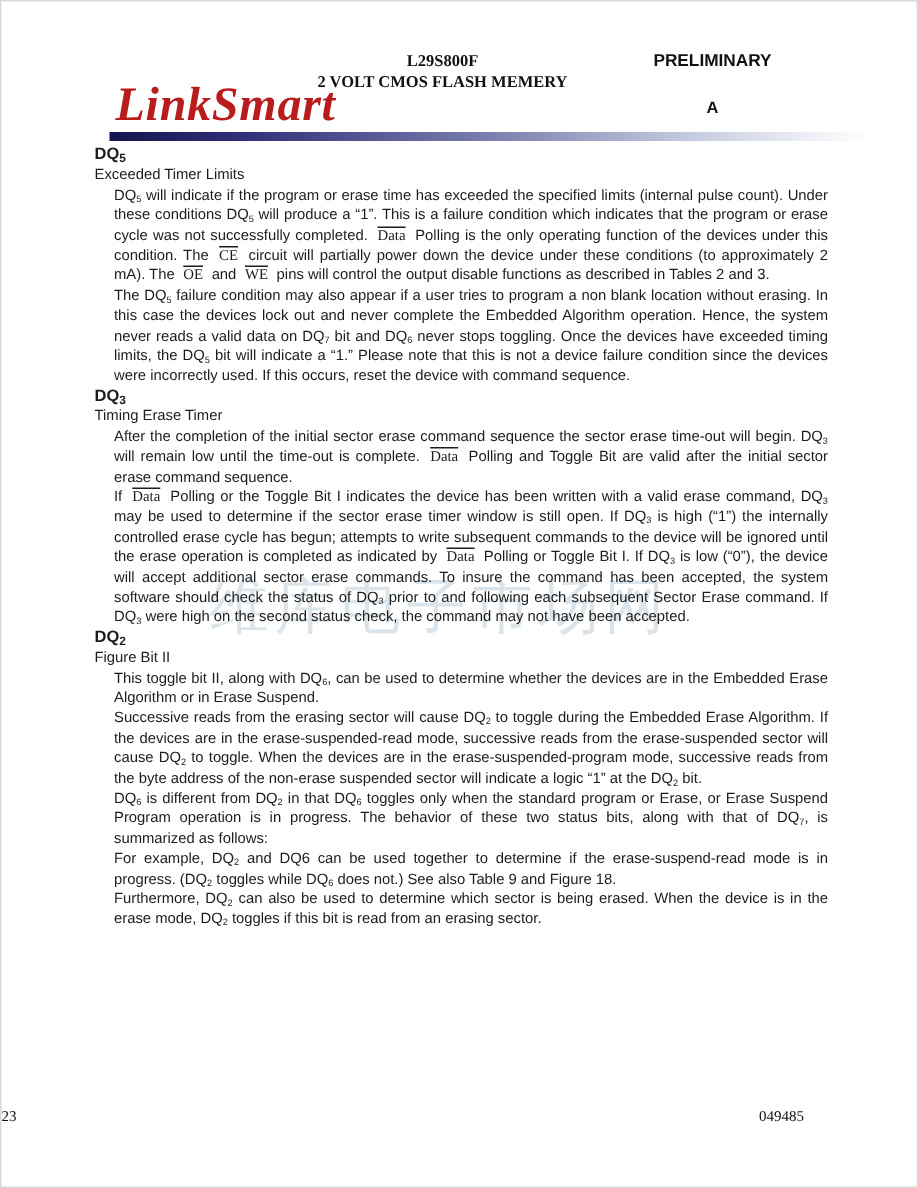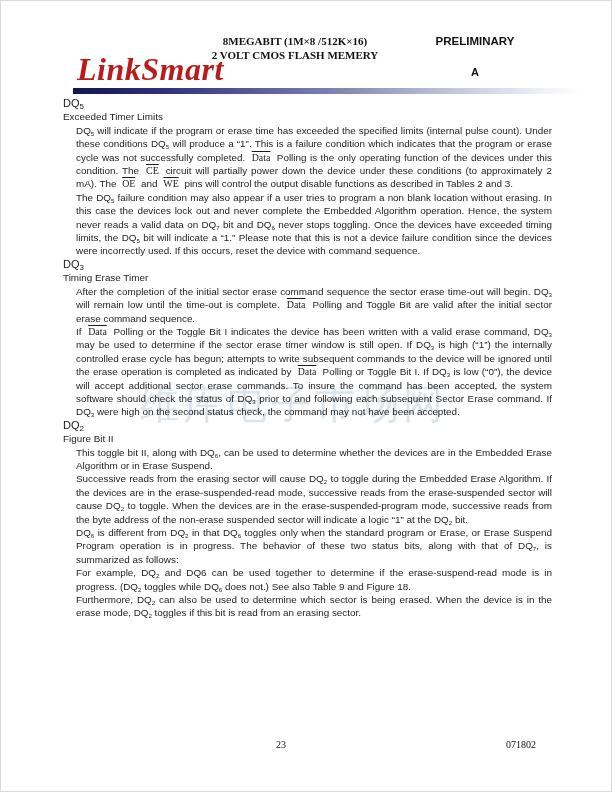--- a/index.html
+++ b/index.html
@@ -49,58 +49,58 @@
     color: #0c4a6e; opacity: 0.14;
     z-index: 0; white-space: nowrap;
   }
 
   
   .content {
     position: absolute; left: 62px; top: 96px; width: 489px;
     z-index: 1;
   }
   .dq-heading {
-    font-size: 11px; font-weight: normal; line-height: 13.4px;
+    font-size: 11px; font-weight: bold; line-height: 13.4px;
   }
   .dq-heading sub { font-size: 8px; }
   .dq-subheading {
     font-size: 9.9px; line-height: 13.4px;
   }
   .content p {
     margin: 0 0 0 13px;
     text-align: justify;
     font-size: 9.9px; line-height: 13.4px;
   }
   sub { font-size: 0.62em; line-height: 0; vertical-align: -0.28em; }
   .ov {
     font-family: "Liberation Serif", serif;
     text-decoration: overline;
     margin: 0 3px;
   }
 
   
   .footer-page {
     position: absolute; top: 738px; left: 0; width: 560px;
-    text-align: center;
+    text-align: left;
     font-family: "Liberation Serif", serif; font-size: 10px; color: #111;
   }
   .footer-code {
     position: absolute; top: 738px; left: 505px;
     font-family: "Liberation Serif", serif; font-size: 10px; color: #111;
   }
 </style>
 </head>
 <body>
 
 <div class="page">
 
   <div class="logo">LinkSmart</div>
 
   <div class="title-block">
-    <div>8MEGABIT (1M×8 /512K×16)</div>
+    <div>L29S800F</div>
     <div>2 VOLT CMOS FLASH MEMERY</div>
   </div>
 
   <div class="status-block">
     <div>PRELIMINARY</div>
     <div class="revision">A</div>
   </div>
 
   <div class="rule" style="background: linear-gradient(to right, #14144e 0%, #31317a 18%, #7a7fae 50%, #c3c7dd 75%, #eef0f6 92%, #ffffff 100%);"></div>
 
@@ -124,15 +124,15 @@
         <div class="dq-subheading">Figure Bit II</div>
         <p>This toggle bit II, along with DQ<sub>6</sub>, can be used to determine whether the devices are in the Embedded Erase Algorithm or in Erase Suspend.</p>
         <p>Successive reads from the erasing sector will cause DQ<sub>2</sub> to toggle during the Embedded Erase Algorithm. If the devices are in the erase-suspended-read mode, successive reads from the erase-suspended sector will cause DQ<sub>2</sub> to toggle. When the devices are in the erase-suspended-program mode, successive reads from the byte address of the non-erase suspended sector will indicate a logic “1” at the DQ<sub>2</sub> bit.</p>
         <p>DQ<sub>6</sub> is different from DQ<sub>2</sub> in that DQ<sub>6</sub> toggles only when the standard program or Erase, or Erase Suspend Program operation is in progress. The behavior of these two status bits, along with that of DQ<sub>7</sub>, is summarized as follows:</p>
         <p>For example, DQ<sub>2</sub> and DQ6 can be used together to determine if the erase-suspend-read mode is in progress. (DQ<sub>2</sub> toggles while DQ<sub>6</sub> does not.) See also Table 9 and Figure 18.</p>
         <p>Furthermore, DQ<sub>2</sub> can also be used to determine which sector is being erased. When the device is in the erase mode, DQ<sub>2</sub> toggles if this bit is read from an erasing sector.</p>
       </section>
     </div>
 
   <div class="footer-page">23</div>
-  <div class="footer-code">071802</div>
+  <div class="footer-code">049485</div>
 
 </div>
 
 </body></html>

